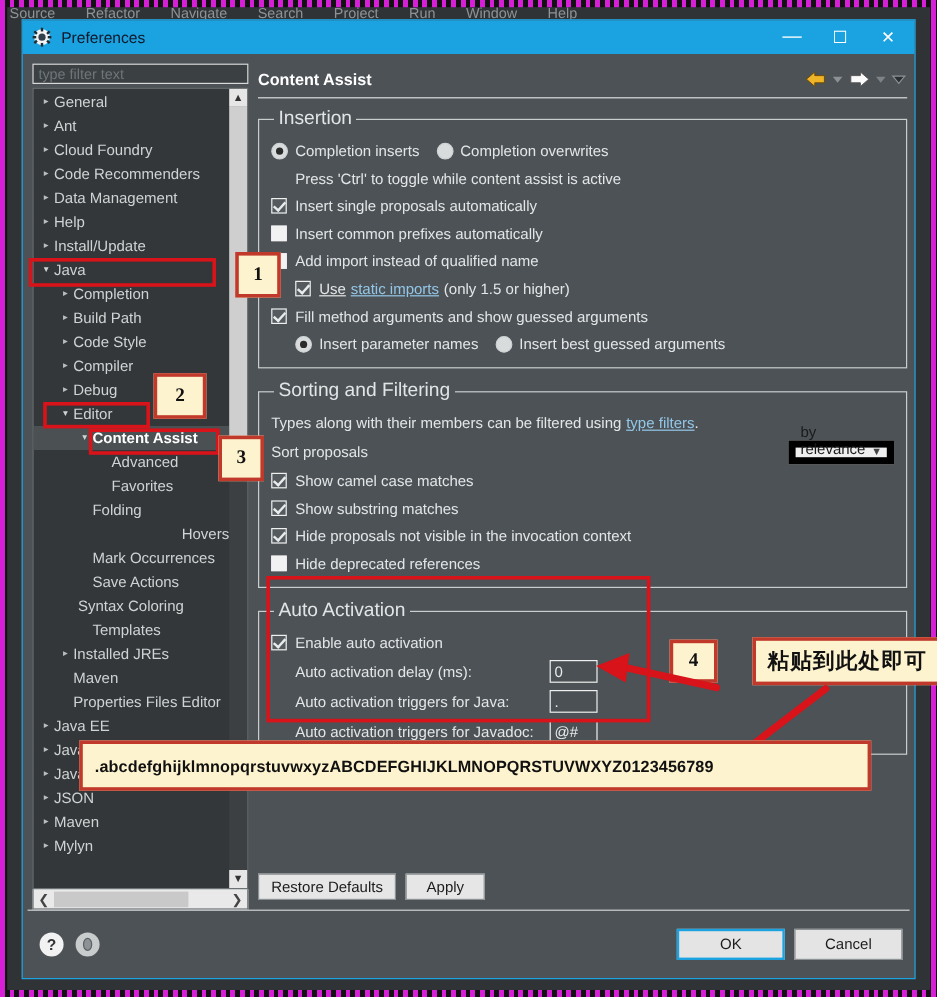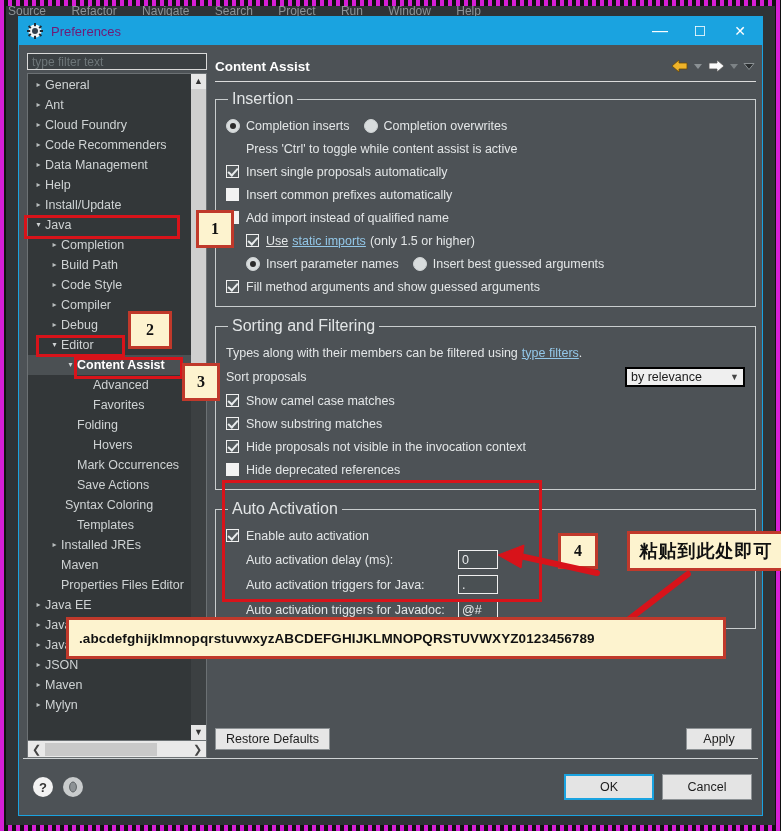--- a/index.html
+++ b/index.html
@@ -19,21 +19,21 @@
   .ide-menubar{position:absolute;left:8px;top:4px;height:18px;right:8px;
     color:#8e9396;font-size:12px;white-space:nowrap;overflow:hidden;}
   .ide-menubar span{margin-right:22px;}
   
   .dialog{position:absolute;left:18px;top:16px;width:745px;height:800px;
     background:#4d5256;border:1px solid #1aa3e0;display:flex;flex-direction:column;
     box-sizing:border-box;}
   .titlebar{height:28px;background:#1aa3e0;display:flex;align-items:center;
     padding:0 2px 0 8px;flex:0 0 auto;}
   .title-icon{width:16px;height:16px;margin-right:8px;position:relative;flex:0 0 auto;}
-  .title-text{color:#701a75;font-size:13px;flex:1 1 auto;}
+  .title-text{color:#0f172a;font-size:13px;flex:1 1 auto;}
   .win-btns{display:flex;align-items:center;}
   .win-btn{width:40px;height:28px;display:flex;align-items:center;justify-content:center;
     color:#fff;font-size:14px;line-height:1;}
   .win-btn.min{font-size:16px;}
   
   .dlg-body{flex:1 1 auto;display:flex;padding:8px 6px 0 8px;box-sizing:border-box;
     min-height:0;}
   
   .leftcol{width:180px;display:flex;flex-direction:column;flex:0 0 auto;}
   .filterbox{height:17px;border:1px solid #d9d9d9;background:#3b4043;color:#6e7679;
@@ -73,29 +73,29 @@
   .radio.on::after{content:"";position:absolute;left:3px;top:3px;width:6px;height:6px;
     border-radius:50%;background:#2b2b2b;}
   .cbox{width:13px;height:13px;border:1px solid #f0f0f0;background:#545a5d;
     display:inline-block;margin-right:7px;position:relative;flex:0 0 auto;box-sizing:border-box;}
   .cbox.on::after{content:"";position:absolute;left:3px;top:0px;width:4px;height:8px;
     border:solid #e8ebec;border-width:0 2px 2px 0;transform:rotate(42deg);}
   .cbox.blank{background:#f2f2f2;border-color:#f2f2f2;}
   .link{color:#93c7e8;text-decoration:underline;}
   .underl{text-decoration:underline;}
   .grow{flex:1 1 auto;}
-  .combo{width:120px;height:20px;background:#efefef;border:2px solid #000000;color:#1a1a1a;
-    font-size:12.5px;display:flex;align-items:center;padding:0 4px;box-sizing:border-box;}
+  .combo{width:88px;height:20px;background:#efefef;border:6px solid #000000;color:#1a1a1a;
+    font-size:12.5px;display:flex;align-items:flex-end;padding:0 4px;box-sizing:border-box;}
   .combo .cv{flex:1 1 auto;}
   .combo .chev{font-size:9px;color:#444;}
   .tinput{height:19px;background:#4a5053;border:1px solid #f0f0f0;color:#e8ebec;
     font-size:12.5px;padding:0 3px;box-sizing:border-box;display:flex;align-items:center;}
   .lbl{display:inline-block;}
   
-  .btnrow{display:flex;justify-content:space-between;gap:8px;padding:4px 4px 8px 0;flex:0 0 auto;}
+  .btnrow{display:flex;justify-content:flex-start;gap:8px;padding:4px 4px 8px 0;flex:0 0 auto;}
   .btn{min-width:66px;height:22px;background:#e6e6e6;border:1px solid #8d9295;color:#1c1c1c;
     font-size:12.5px;display:flex;align-items:center;justify-content:center;padding:0 10px;
     box-sizing:border-box;}
   .sep{height:1px;background:#cfd3d4;margin:0 4px;flex:0 0 auto;}
   .footer{height:56px;display:flex;align-items:center;padding:0 10px 0 14px;flex:0 0 auto;}
   .fic{width:20px;height:20px;border-radius:50%;margin-right:10px;display:flex;
     align-items:center;justify-content:center;font-size:13px;font-weight:bold;}
   .fic.help{background:#f2f2f2;color:#333;}
   .fic.pin{background:#c9cccd;}
   .btn.ok{background:#e4e4e4;border:2px solid #1aa3e0;min-width:90px;height:26px;}
@@ -229,21 +229,21 @@
               <span>Advanced</span>
             </div>
             <div class="tnode" style="padding-left: 52px;">
               <span class="arrow none"></span>
               <span>Favorites</span>
             </div>
             <div class="tnode" style="padding-left: 36px;">
               <span class="arrow none"></span>
               <span>Folding</span>
             </div>
-            <div class="tnode" style="padding-left: 52px;">
+            <div class="tnode" style="padding-left: 52px; justify-content: flex-end;">
               <span class="arrow none"></span>
               <span>Hovers</span>
             </div>
             <div class="tnode" style="padding-left: 36px;">
               <span class="arrow none"></span>
               <span>Mark Occurrences</span>
             </div>
             <div class="tnode" style="padding-left: 36px;">
               <span class="arrow none"></span>
               <span>Save Actions</span>
@@ -367,30 +367,30 @@
             <span>Add import instead of qualified name</span>
           </div>
           <div class="row indent1">
             <span class="cbox on"></span>
             <span class="underl">Use</span>
             <span style="width:4px"></span>
             <span class="link">static imports</span>
             <span style="width:4px"></span>
             <span>(only 1.5 or higher)</span>
           </div>
+          <div class="row">
+            <span class="cbox on"></span>
+            <span>Fill method arguments and show guessed arguments</span>
+          </div>
           <div class="row indent1">
             <span class="radio on"></span>
             <span>Insert parameter names</span>
             <span style="width:14px"></span>
             <span class="radio"></span>
             <span>Insert best guessed arguments</span>
-          </div>
-          <div class="row">
-            <span class="cbox on"></span>
-            <span>Fill method arguments and show guessed arguments</span>
           </div>
         </fieldset>
 
         <fieldset class="grp">
           <legend>Sorting and Filtering</legend>
           <div class="row">
             <span>Types along with their members can be filtered using</span>
             <span style="width:4px"></span>
             <span class="link">type filters</span>
             <span>.</span>

